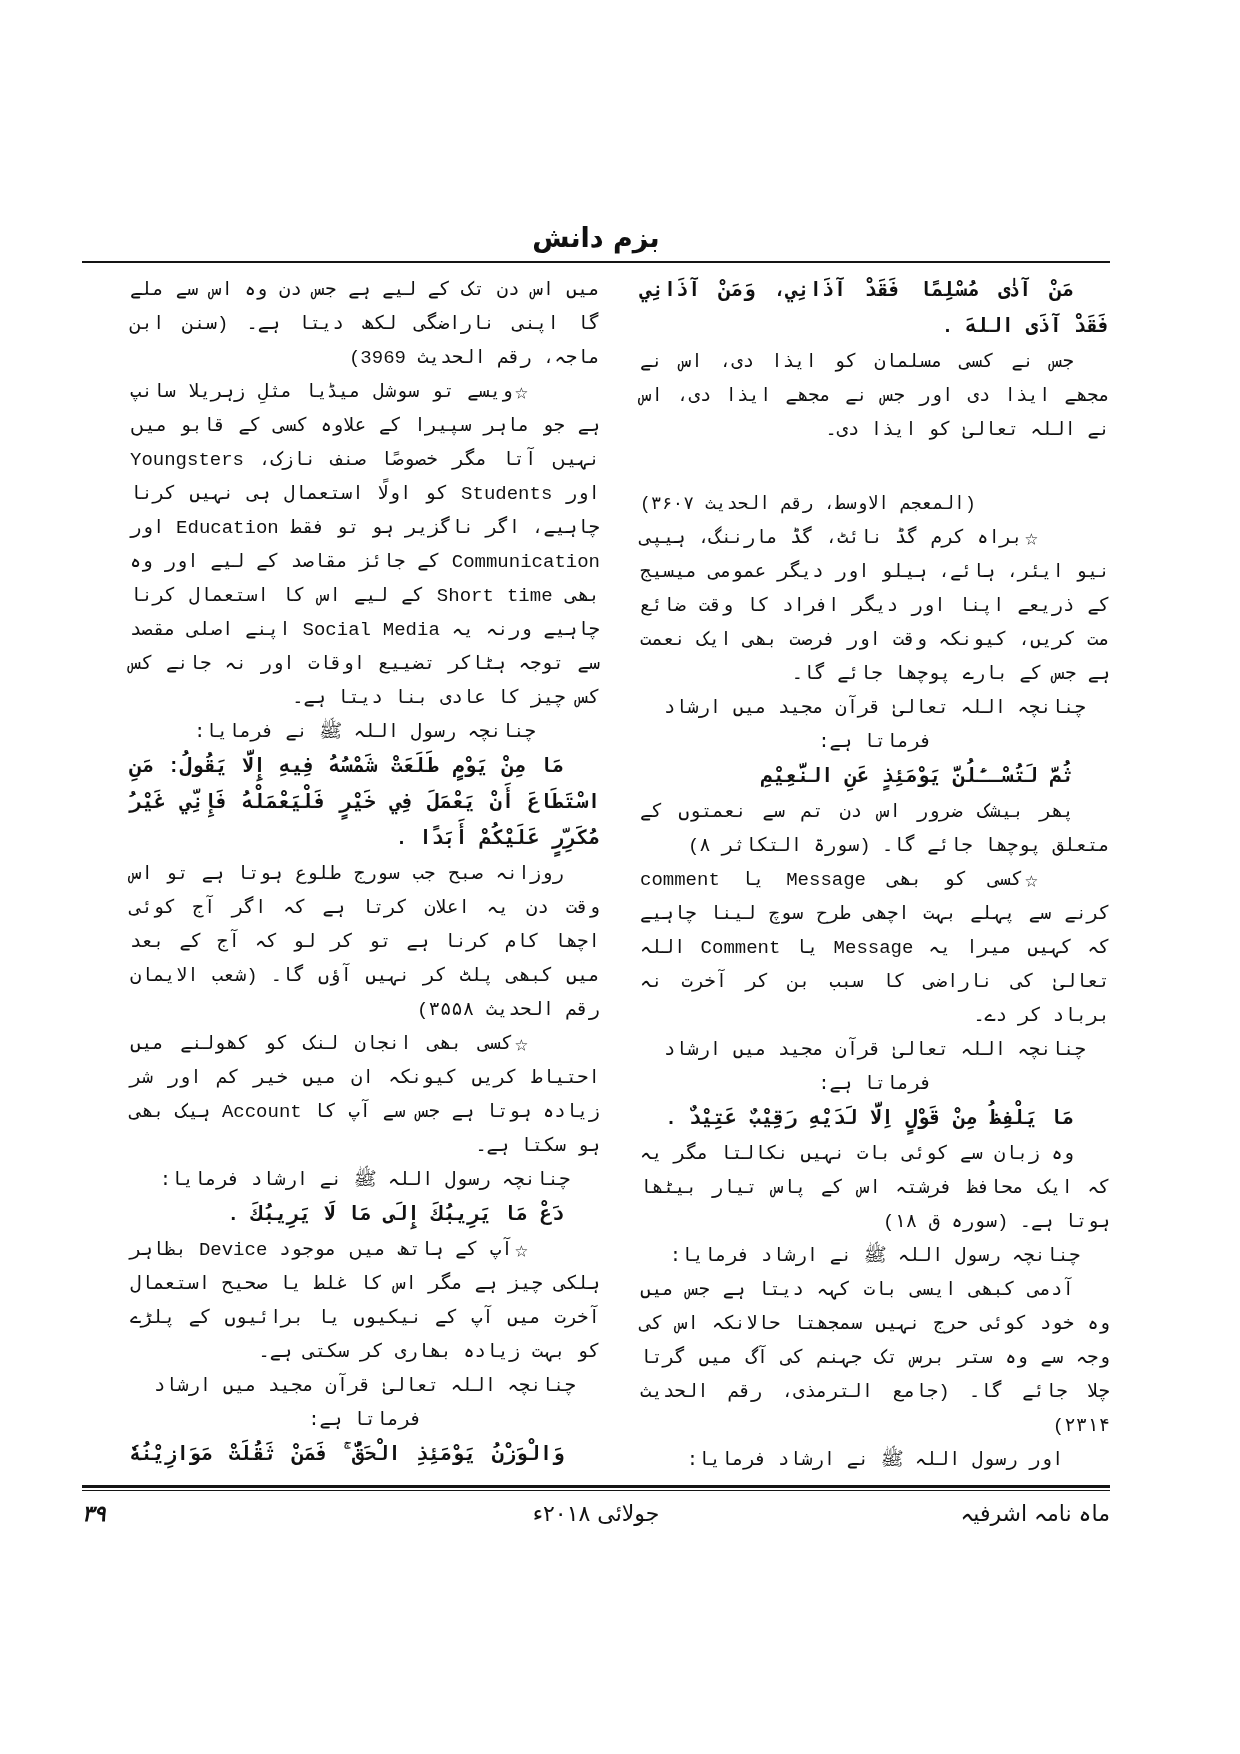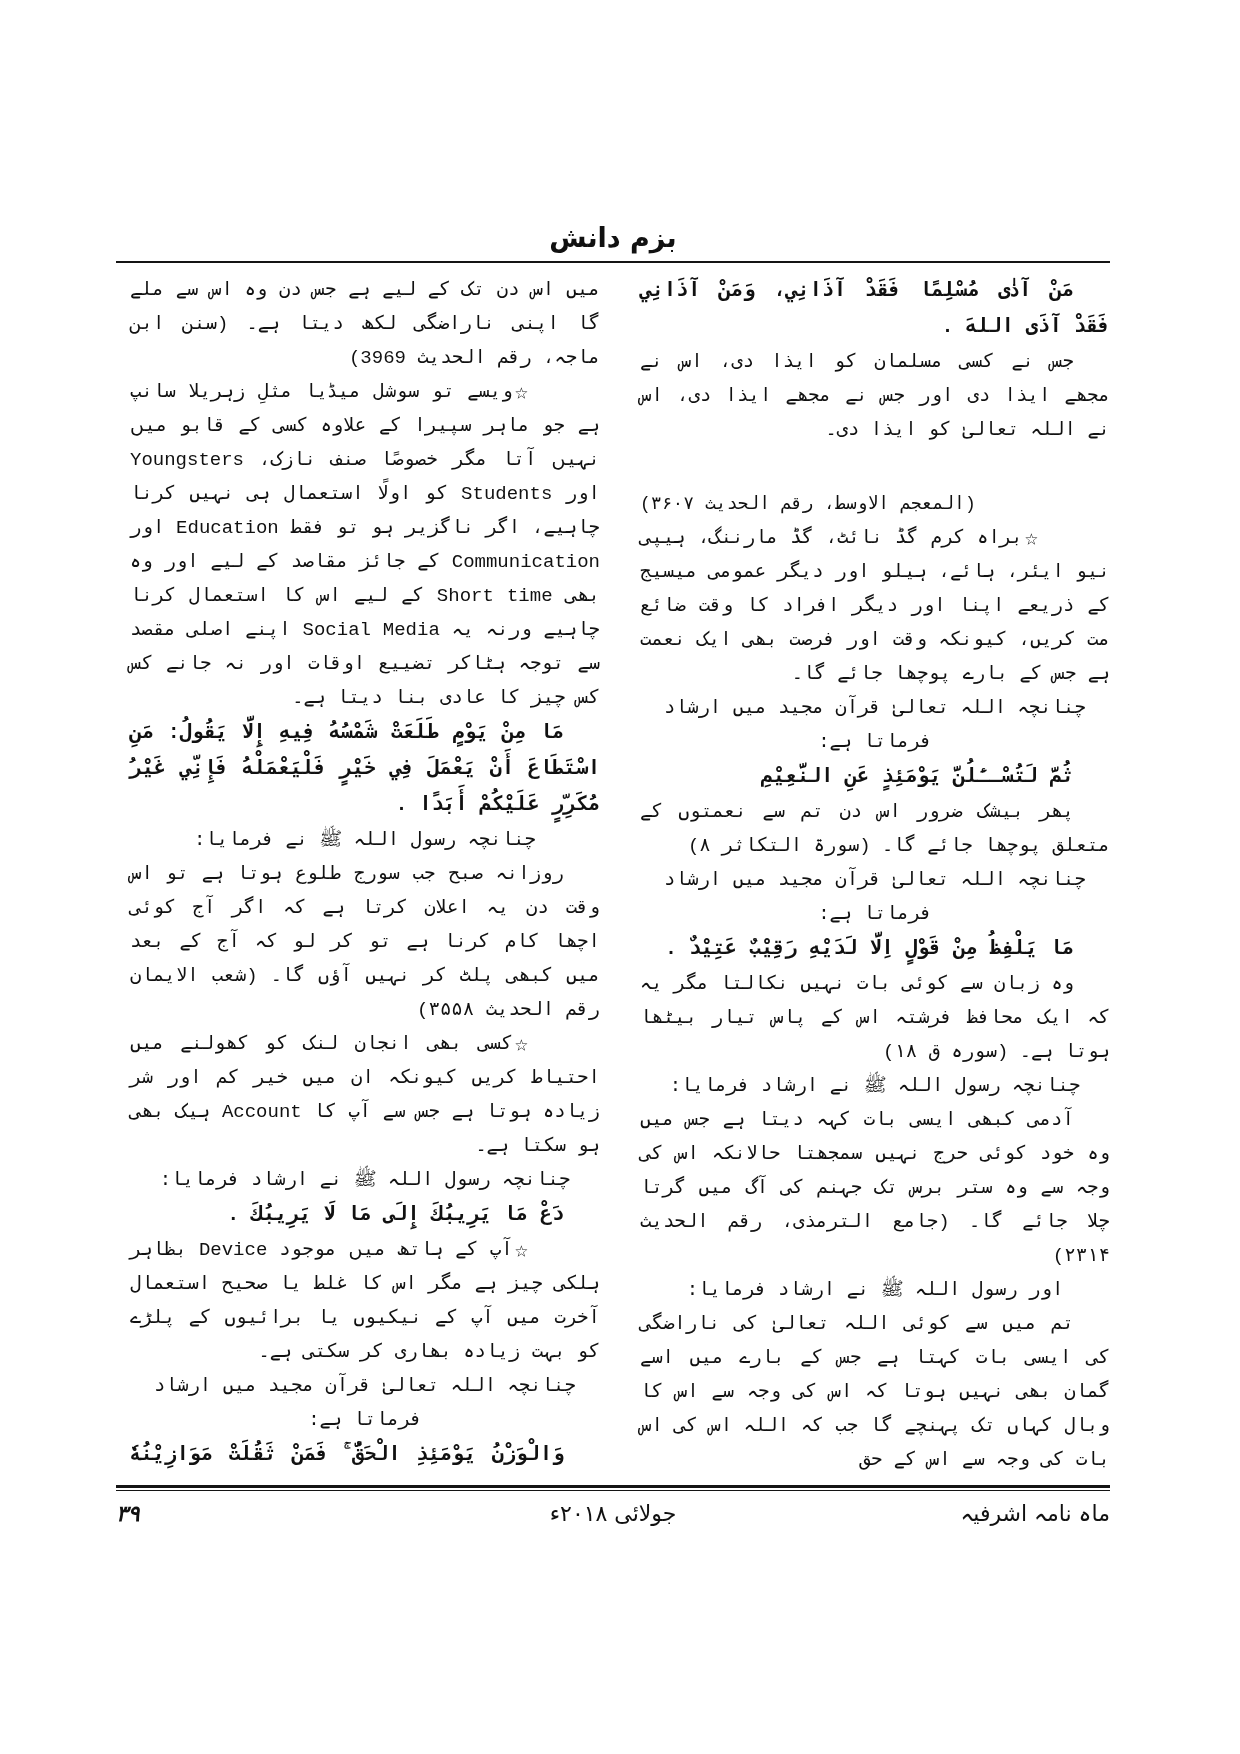--- a/index.html
+++ b/index.html
@@ -5,21 +5,21 @@
   * { margin: 0; padding: 0; box-sizing: border-box; }
   html, body { width: 1240px; background: #ffffff; }
   body {
     height: 1754px;
     overflow: hidden;
     font-family: "DejaVu Sans", sans-serif;
     color: #111111;
   }
   .page {
     width: 1240px; height: 1754px;
-    padding: 222px 130px 0 116px;
+    padding: 222px 130px 0 82px;
     position: relative;
   }
   .page-title {
     text-align: center;
     font-weight: bold;
     font-size: 27px;
     direction: rtl;
   }
   .header-rule {
     border-top: 2.5px solid #141414;
@@ -99,34 +99,35 @@
   <div class="columns">
 
     <div class="col">
       <p class="para arabic">مَنْ آذٰى مُسْلِمًا فَقَدْ آذَانِي، وَمَنْ آذَانِي فَقَدْ آذَى اللهَ .</p>
       <p class="para urdu">جس نے کسی مسلمان کو ایذا دی، اس نے مجھے ایذا دی اور جس نے مجھے ایذا دی، اس نے اللہ تعالیٰ کو ایذا دی۔</p>
       <p class="para ref">(المعجم الاوسط، رقم الحدیث ۳۶۰۷)</p>
       <p class="para star-para"><span class="star">☆</span><span>براہ کرم گڈ نائٹ، گڈ مارننگ، ہیپی نیو ایئر، ہائے، ہیلو اور دیگر عمومی میسیج کے ذریعے اپنا اور دیگر افراد کا وقت ضائع مت کریں، کیونکہ وقت اور فرصت بھی ایک نعمت ہے جس کے بارے پوچھا جائے گا۔</span></p>
       <p class="para lead">چنانچہ اللہ تعالیٰ قرآن مجید میں ارشاد فرماتا ہے:</p>
       <p class="para arabic">ثُمَّ لَتُسْــَٔلُنَّ يَوْمَئِذٍ عَنِ النَّعِيْمِ</p>
       <p class="para urdu">پھر بیشک ضرور اس دن تم سے نعمتوں کے متعلق پوچھا جائے گا۔ (سورۃ التکاثر ۸)</p>
+      <p class="para star-para"><span class="star">☆</span><span>کسی کو بھی Message یا comment کرنے سے پہلے بہت اچھی طرح سوچ لینا چاہیے کہ کہیں میرا یہ Message یا Comment اللہ تعالیٰ کی ناراضی کا سبب بن کر آخرت نہ برباد کر دے۔</span></p>
       <p class="para lead">چنانچہ اللہ تعالیٰ قرآن مجید میں ارشاد فرماتا ہے:</p>
       <p class="para arabic">مَا يَلْفِظُ مِنْ قَوْلٍ اِلَّا لَدَيْهِ رَقِيْبٌ عَتِيْدٌ .</p>
       <p class="para urdu">وہ زبان سے کوئی بات نہیں نکالتا مگر یہ کہ ایک محافظ فرشتہ اس کے پاس تیار بیٹھا ہوتا ہے۔ (سورہ ق ۱۸)</p>
       <p class="para lead">چنانچہ رسول اللہ ﷺ نے ارشاد فرمایا:</p>
       <p class="para urdu">آدمی کبھی ایسی بات کہہ دیتا ہے جس میں وہ خود کوئی حرج نہیں سمجھتا حالانکہ اس کی وجہ سے وہ ستر برس تک جہنم کی آگ میں گرتا چلا جائے گا۔ (جامع الترمذی، رقم الحدیث ۲۳۱۴)</p>
       <p class="para lead">اور رسول اللہ ﷺ نے ارشاد فرمایا:</p>
       <p class="para urdu">تم میں سے کوئی اللہ تعالیٰ کی ناراضگی کی ایسی بات کہتا ہے جس کے بارے میں اسے گمان بھی نہیں ہوتا کہ اس کی وجہ سے اس کا وبال کہاں تک پہنچے گا جب کہ اللہ اس کی اس بات کی وجہ سے اس کے حق</p>
     </div>
 
     <div class="col">
       <p class="para urdu noindent">میں اس دن تک کے لیے ہے جس دن وہ اس سے ملے گا اپنی ناراضگی لکھ دیتا ہے۔ (سنن ابن ماجہ، رقم الحدیث 3969)</p>
       <p class="para star-para"><span class="star">☆</span><span>ویسے تو سوشل میڈیا مثلِ زہریلا سانپ ہے جو ماہر سپیرا کے علاوہ کسی کے قابو میں نہیں آتا مگر خصوصًا صنف نازک، Youngsters اور Students کو اولًا استعمال ہی نہیں کرنا چاہیے، اگر ناگزیر ہو تو فقط Education اور Communication کے جائز مقاصد کے لیے اور وہ بھی Short time کے لیے اس کا استعمال کرنا چاہیے ورنہ یہ Social Media اپنے اصلی مقصد سے توجہ ہٹاکر تضییع اوقات اور نہ جانے کس کس چیز کا عادی بنا دیتا ہے۔</span></p>
+      <p class="para lead">چنانچہ رسول اللہ ﷺ نے فرمایا:</p>
       <p class="para arabic">مَا مِنْ يَوْمٍ طَلَعَتْ شَمْسُهُ فِيهِ إِلَّا يَقُولُ: مَنِ اسْتَطَاعَ أَنْ يَعْمَلَ فِي خَيْرٍ فَلْيَعْمَلْهُ فَإِنِّي غَيْرُ مُكَرِّرٍ عَلَيْكُمْ أَبَدًا .</p>
-      <p class="para lead">چنانچہ رسول اللہ ﷺ نے فرمایا:</p>
       <p class="para urdu">روزانہ صبح جب سورج طلوع ہوتا ہے تو اس وقت دن یہ اعلان کرتا ہے کہ اگر آج کوئی اچھا کام کرنا ہے تو کر لو کہ آج کے بعد میں کبھی پلٹ کر نہیں آؤں گا۔ (شعب الایمان رقم الحدیث ۳۵۵۸)</p>
       <p class="para star-para"><span class="star">☆</span><span>کسی بھی انجان لنک کو کھولنے میں احتیاط کریں کیونکہ ان میں خیر کم اور شر زیادہ ہوتا ہے جس سے آپ کا Account ہیک بھی ہو سکتا ہے۔</span></p>
       <p class="para lead">چنانچہ رسول اللہ ﷺ نے ارشاد فرمایا:</p>
       <p class="para arabic">دَعْ مَا يَرِيبُكَ إِلَى مَا لَا يَرِيبُكَ .</p>
       <p class="para star-para"><span class="star">☆</span><span>آپ کے ہاتھ میں موجود Device بظاہر ہلکی چیز ہے مگر اس کا غلط یا صحیح استعمال آخرت میں آپ کے نیکیوں یا برائیوں کے پلڑے کو بہت زیادہ بھاری کر سکتی ہے۔</span></p>
       <p class="para lead">چنانچہ اللہ تعالیٰ قرآن مجید میں ارشاد فرماتا ہے:</p>
       <p class="para arabic">وَالْوَزْنُ يَوْمَئِذِ الْحَقُّ ۚ فَمَنْ ثَقُلَتْ مَوَازِيْنُهٗ فَاُولٰٓئِكَ هُمُ الْمُفْلِحُوْنَ ۞ وَمَنْ خَفَّتْ مَوَازِيْنُهٗ فَاُولٰٓئِكَ الَّذِيْنَ خَسِرُوْٓا اَنْفُسَهُمْ بِمَا كَانُوْا بِاٰيٰتِنَا يَظْلِمُوْنَ .</p>
 
     </div>
 

